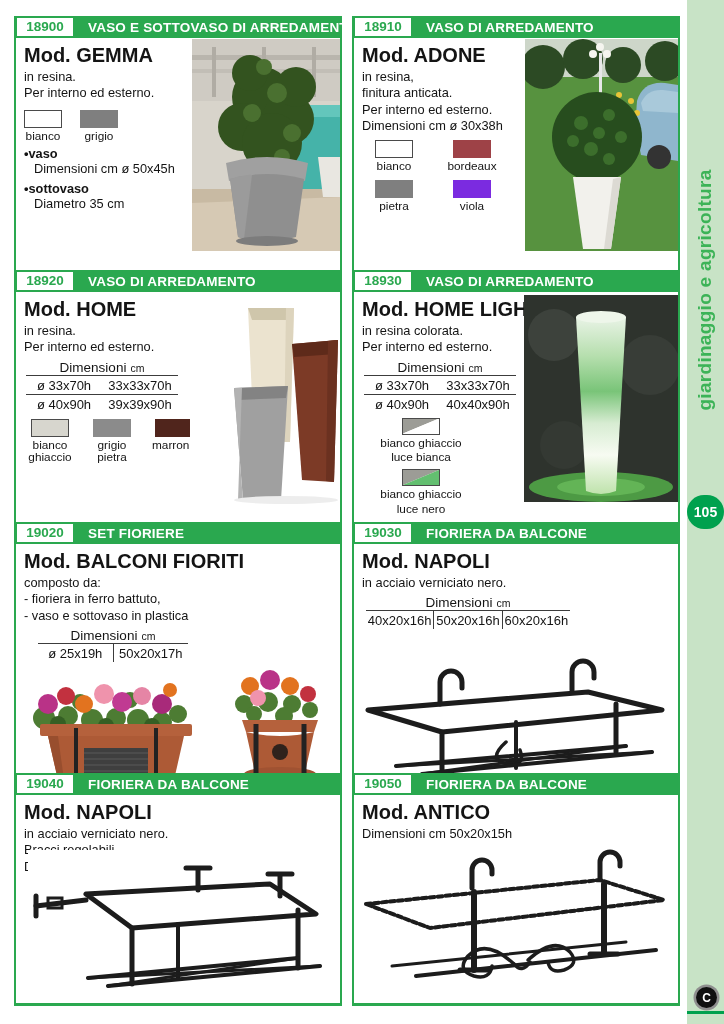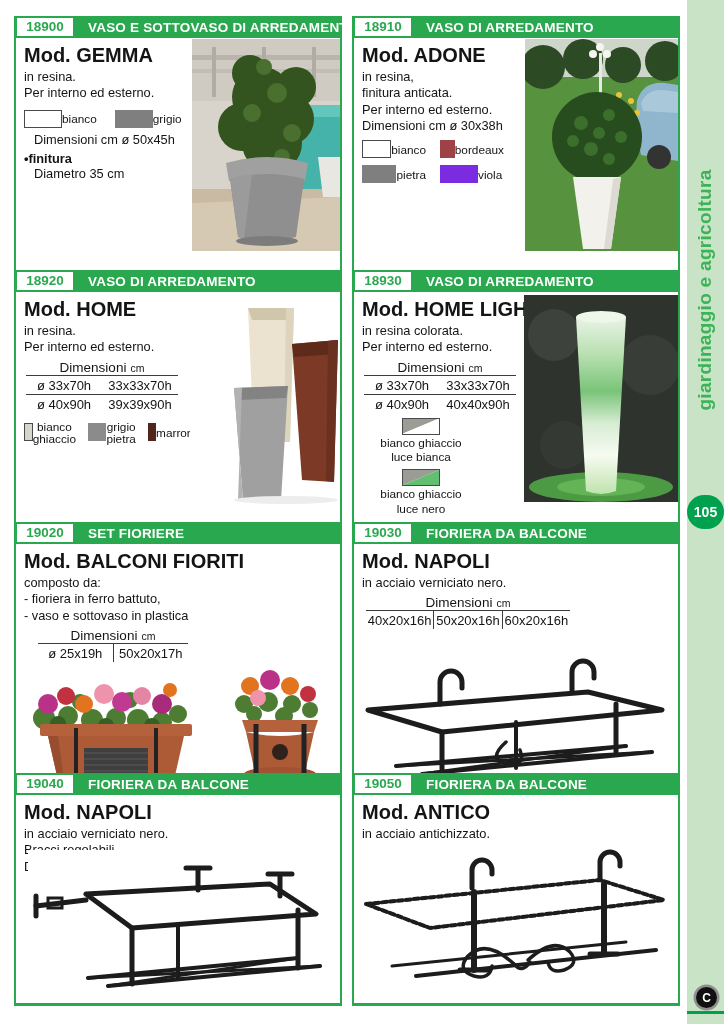--- a/index.html
+++ b/index.html
@@ -16,21 +16,21 @@
         height:18px;line-height:18px;margin-left:3px;padding:0 6px;min-width:56px;text-align:center;}
   .bar-title{color:#fff;font-weight:700;font-size:13.5px;margin-left:15px;letter-spacing:.2px;white-space:nowrap;}
   .bodyx{position:relative;border:2px solid var(--green,#2aa84f);border-top:none;border-bottom-width:3px;
          height:calc(100% - 22px);padding:5px 8px;overflow:hidden;}
   .model{font-weight:700;font-size:20px;margin:1px 0 2px;}
   .line{font-size:12.8px;line-height:1.27;}
 
   
   .swatches{display:flex;gap:18px;margin:8px 0 4px;}
   .swatches.grid2{display:grid;grid-template-columns:64px 64px;column-gap:14px;row-gap:7px;margin:6px 0 0;}
-  .sw{display:flex;flex-direction:row;align-items:center;}
+  .sw{display:flex;flex-direction:column;align-items:center;}
   .swatch{display:inline-block;width:38px;height:18px;}
   .swatch.light{border:1px solid #4a4a4a;}
   .sw-label{font-size:11.8px;line-height:1.08;text-align:center;margin-top:2px;}
   .swatch.split{position:relative;width:38px;height:17px;border:1px solid #4a4a4a;}
   .tri{position:absolute;inset:0;display:block;}
   .tri.t{clip-path:polygon(0 0,100% 0,0 100%);}
   .tri.b{clip-path:polygon(100% 0,100% 100%,0 100%);}
   .ssw{display:flex;flex-direction:column;align-items:center;width:118px;margin:5px 0 2px;}
 
   
@@ -77,22 +77,23 @@
     <div class="swatches">
       <div class="sw">
         <span class="swatch light" style="background-color: rgb(255, 255, 255);"></span>
         <div class="sw-label">bianco</div>
       </div>
       <div class="sw">
         <span class="swatch" style="background-color: rgb(127, 127, 127);"></span>
         <div class="sw-label">grigio</div>
       </div>
     </div>
+    <div class="bullet"><span class="b-name">vaso</span></div>
     <div class="b-detail">Dimensioni cm ø 50x45h</div>
-    <div class="bullet"><span class="b-name">finitura</span></div>
+    <div class="bullet"><span class="b-name">sottovaso</span></div>
     <div class="b-detail">Diametro 35 cm</div>
 
     <svg class="photo" style="right:0;top:1px;" width="148" height="212" viewBox="0 0 148 212">
       <rect width="148" height="212" fill="#d8d4cb"></rect>
       <rect width="148" height="62" fill="#cfcbc3"></rect>
       <rect y="16" width="148" height="5" fill="#b9b5ad"></rect>
       <rect y="30" width="148" height="4" fill="#c2beb6"></rect>
       <line x1="22" y1="8" x2="22" y2="58" stroke="#b0aca4" stroke-width="4"></line>
       <line x1="72" y1="8" x2="72" y2="58" stroke="#b0aca4" stroke-width="4"></line>
       <line x1="122" y1="8" x2="122" y2="58" stroke="#b0aca4" stroke-width="4"></line>
@@ -472,21 +473,20 @@
   </div>
 </section>
 
 <section class="cell short" style="left:352px;top:773px;">
   <header class="bar">
     <span class="code">19050</span>
     <span class="bar-title">FIORIERA DA BALCONE</span>
   </header>
   <div class="bodyx">
     <div class="model">Mod. ANTICO</div>
-    <div class="line">in acciaio antichizzato.</div>
     <div class="line">Dimensioni cm 50x20x15h</div>
 
     <svg class="photo" style="left:2px;bottom:3px;" width="320" height="158" viewBox="0 0 320 158">
       <rect width="320" height="158" fill="#ffffff"></rect>
       <g stroke="#1c1c1c" fill="none" stroke-linecap="round">
         <path d="M116 46 V28 a10 10 0 0 1 20 0 v4" stroke-width="5"></path>
         <path d="M244 36 V20 a10 10 0 0 1 20 0 v4" stroke-width="5"></path>
         <path d="M10 62 L244 38 L308 58 L74 86 Z" stroke-width="4" stroke-linejoin="round" stroke-dasharray="5 3"></path>
         <line x1="118" y1="50" x2="118" y2="128" stroke-width="6"></line>
         <line x1="248" y1="42" x2="248" y2="112" stroke-width="6"></line>

